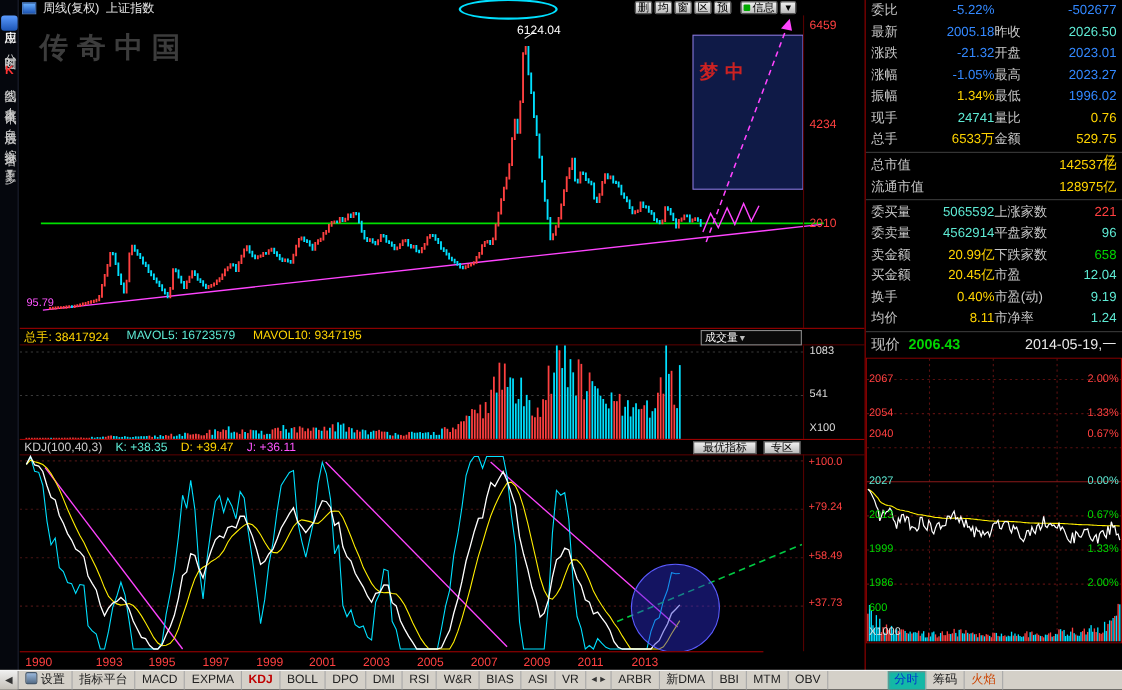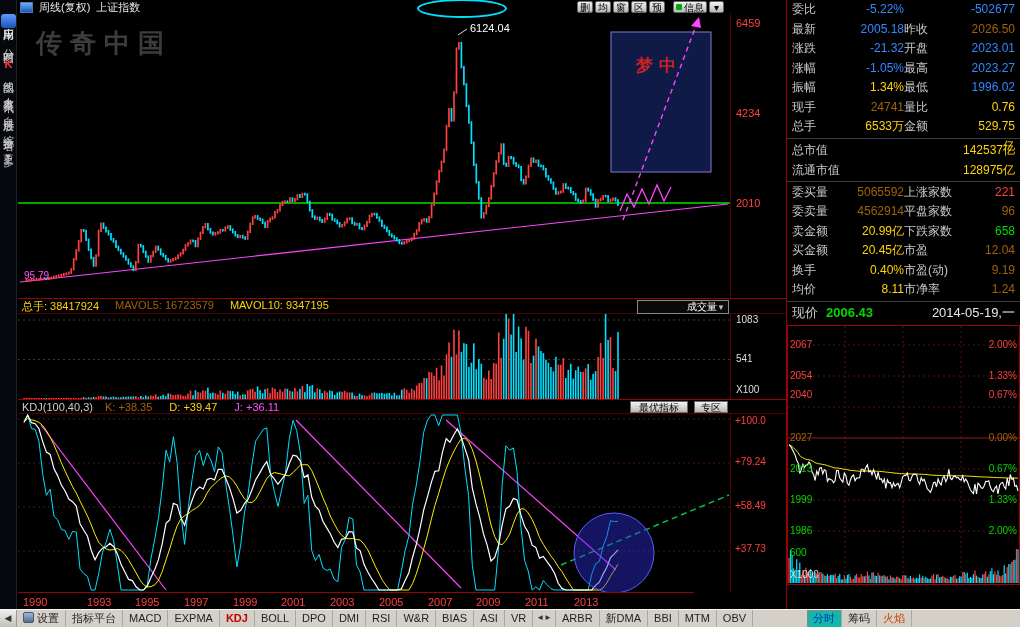--- a/index.html
+++ b/index.html
@@ -1,50 +1,50 @@
 <!DOCTYPE html>
 <html><head>
 <meta charset="utf-8">
 <style>
   html,body{margin:0;padding:0;background:#000;}
   body{width:1020px;height:627px;overflow:hidden;font-family:"Liberation Sans","DejaVu Sans",sans-serif;position:relative;color:#ddd;}
   #app{position:relative;width:1020px;height:627px;background:#000;overflow:hidden;}
-  .c-white{color:#a16207}.c-yellow{color:#ffd400}.c-down{color:#3388ff}.c-red{color:#ff4040}
+  .c-white{color:#5eead4}.c-yellow{color:#ffd400}.c-down{color:#3388ff}.c-red{color:#ff4040}
   .c-green{color:#00d800}.c-magenta{color:#ff55ff}
 
   
   .sidebar{position:absolute;left:0;top:0;width:17px;height:609px;background:#05070d;border-right:1px solid #1c2030;display:flex;flex-direction:column;align-items:center;padding-top:14px;gap:12px;box-sizing:border-box;}
   .s-item{writing-mode:vertical-rl;text-orientation:upright;letter-spacing:2px;font-size:11px;color:#ccc;cursor:pointer;}
   .s-item.c-app{background:linear-gradient(#5b9bff,#1c54b4);color:#fff;padding:5px 0;border-radius:3px;}
   .s-item.c-kline::first-letter{color:#ff3333;font-weight:bold;}
   .s-item.c-more{color:#bbb;}
 
   
   .main-header{position:absolute;left:18px;top:0;width:768px;height:14px;display:flex;align-items:center;gap:6px;font-size:11px;color:#e8e8e8;}
   .app-icon{width:11px;height:9px;background:linear-gradient(#6ab0ff,#1c54b4);border:1px solid #4a7ac0;display:inline-block;margin-left:2px;}
   .hdr-tools{position:absolute;right:62px;top:1px;display:flex;gap:2px;align-items:center;}
   .t-btn{height:12px;min-width:15px;padding:0 2px;font-size:10px;line-height:11px;background:linear-gradient(#f2f2f2,#b9b9b9);border:1px solid #666;border-radius:2px;color:#000;display:inline-flex;align-items:center;justify-content:center;cursor:pointer;}
   .t-btn.info{margin-left:6px;min-width:32px;justify-content:center;}
   .info-dot{width:6px;height:6px;background:#0a0;border-radius:1px;margin-right:2px;display:inline-block;}
   .ellipse-annotation{position:absolute;left:-160px;top:-2px;width:86px;height:15px;border:2px solid #00e0ff;border-radius:50%;pointer-events:none;}
 
   
-  .main-chart{position:absolute;left:18px;top:14px;width:712px;height:284px;}
+  .main-chart{position:absolute;left:18px;top:14px;width:712px;height:284px;padding-left:19px;}
   .watermark{position:absolute;left:18px;top:12px;font-size:26px;font-weight:bold;color:#3c3c3c;letter-spacing:8px;pointer-events:none;}
   .peak-label{position:absolute;left:452px;top:8px;font-size:11px;color:#fff;}
   .start-label{position:absolute;left:6px;top:256px;font-size:10px;color:#ff55ff;}
   .box-label{position:absolute;left:618px;top:40px;font-size:17px;font-weight:bold;color:#cc2222;letter-spacing:6px;}
   .price-axis{position:absolute;left:730px;top:14px;width:56px;height:284px;border-left:1px solid #550000;box-sizing:border-box;}
   .price-axis span{position:absolute;left:5px;font-size:11px;color:#ff4040;}
   .pa1{top:3px}.pa2{top:93px}.pa3{top:183px}
 
   
   .vol-header{position:absolute;left:18px;top:298px;width:768px;height:14px;border-top:1px solid #990000;border-bottom:1px solid #550000;box-sizing:content-box;display:flex;align-items:center;font-size:11px;}
   .vh-stats{display:flex;margin-left:4px;gap:16px;}
-  .vol-dropdown{position:absolute;right:57px;top:1px;width:84px;height:12px;border:1px solid #888;display:flex;justify-content:flex-end;align-items:center;padding:0 3px;color:#fff;font-size:10px;background:#0a0a0a;cursor:pointer;}
+  .vol-dropdown{position:absolute;right:57px;top:1px;width:84px;height:12px;border:1px solid #888;display:flex;justify-content:flex-start;align-items:center;padding:0 3px;color:#fff;font-size:10px;background:#0a0a0a;cursor:pointer;}
   .dd-arrow{font-size:8px;color:#bbb;}
   .vol-chart{position:absolute;left:18px;top:314px;width:712px;height:85px;}
   .vol-axis{position:absolute;left:730px;top:314px;width:56px;height:85px;border-left:1px solid #550000;box-sizing:border-box;}
   .vol-axis span{position:absolute;left:5px;font-size:10px;color:#ddd;}
   .va1{top:0}.va2{top:39px}.va3{top:70px}
 
   
   .kdj-header{position:absolute;left:18px;top:399px;width:768px;height:13px;border-top:1px solid #990000;border-bottom:1px solid #550000;display:flex;align-items:center;font-size:11px;gap:12px;}
   .kdj-title{margin-left:4px;color:#ccc;}
   .kdj-btn{position:absolute;top:1px;height:12px;font-size:10px;line-height:11px;background:linear-gradient(#f2f2f2,#b9b9b9);border:1px solid #666;color:#000;display:flex;align-items:center;justify-content:center;cursor:pointer;}
@@ -669,21 +669,21 @@
       </svg>
   </div>
   <div class="vol-axis">
     <span class="va1">1083</span>
     <span class="va2">541</span>
     <span class="va3">X100</span>
   </div>
 
   <div class="kdj-header">
     <span class="kdj-title">KDJ(100,40,3)</span>
-    <span style="display:flex;gap:17px;">
+    <span style="display:flex;gap:12px;">
 
         <span class="c-white">K: +38.35</span>
 
         <span class="c-yellow">D: +39.47</span>
 
         <span class="c-magenta">J: +36.11</span>
       </span>
     <button class="kdj-btn kdj-b1">最优指标</button>
     <button class="kdj-btn kdj-b2">专区</button>
   </div>

